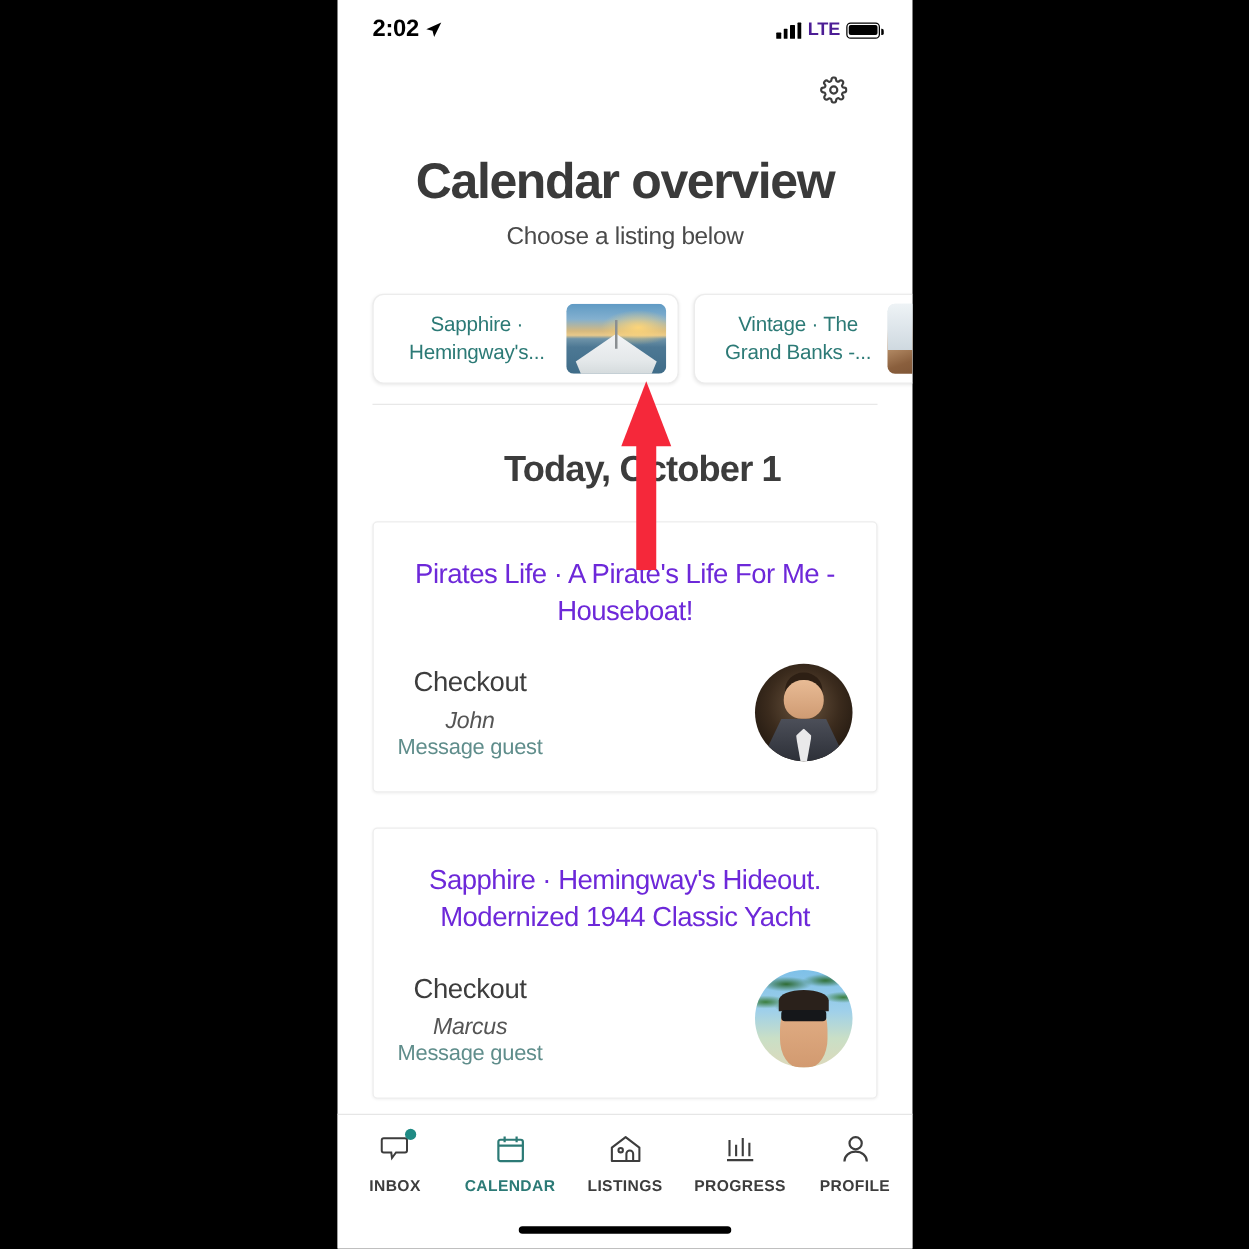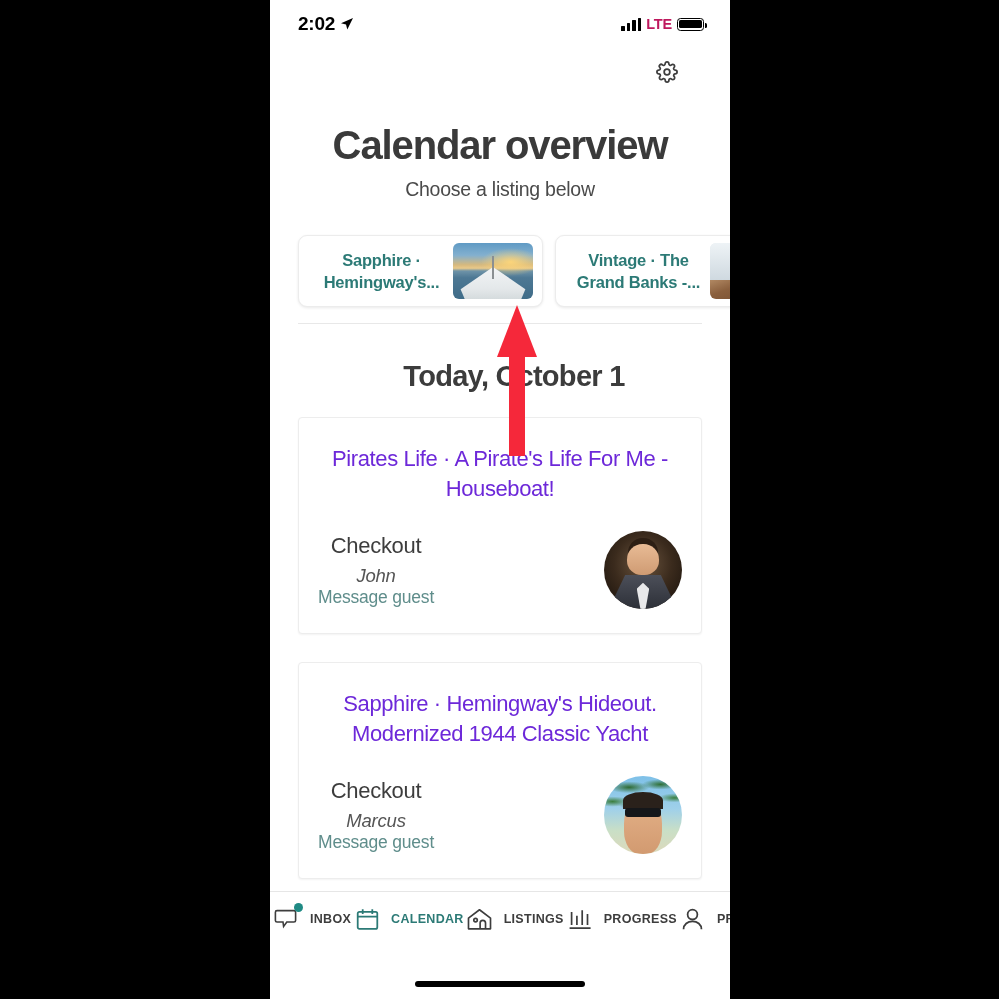--- a/index.html
+++ b/index.html
@@ -32,21 +32,21 @@
     justify-content: space-between;
     padding: 0 26px 0 28px;
   }
   .status-left {
     display: flex; align-items: center; gap: 5px;
     font-size: 19px; font-weight: bold; color: #000;
     letter-spacing: -0.2px;
   }
   .loc-arrow { display: block; }
   .status-right { display: flex; align-items: center; gap: 5px; }
-  .lte { font-size: 14.5px; font-weight: bold; color: #be185d; letter-spacing: -0.2px;}
+  .lte { font-size: 14.5px; font-weight: bold; color: #4c1d95; letter-spacing: -0.2px;}
   .bars { display: flex; align-items: flex-end; gap: 2px; height: 13px; }
   .bars i { display:block; width: 3.5px; background: #000; border-radius: 0.5px; }
   .bars i:nth-child(1){height:5px}
   .bars i:nth-child(2){height:8px}
   .bars i:nth-child(3){height:11px}
   .bars i:nth-child(4){height:13px}
   .battery {
     width: 27px; height: 13px; border: 1.6px solid #000;
     border-radius: 3.5px; position: relative; padding: 1.4px;
   }
@@ -73,21 +73,20 @@
     margin-top: 12px;
     font-size: 19.5px; color: #4a4a4a; letter-spacing: -0.25px;
   }
 
   
   .listing-scroller {
     margin-top: 28px;
     display: flex; gap: 12px;
     padding: 6px 0 10px 28px;
     overflow: hidden;
-    font-weight: bold;
   }
   .listing-chip {
     flex: 0 0 auto;
     width: 245px; height: 72px;
     background: #fff;
     border: 1px solid #ececec;
     border-radius: 9px;
     box-shadow: 0 1px 3px rgba(0,0,0,0.09);
     display: flex; align-items: center;
     padding: 8px 9px 8px 19px;
@@ -239,21 +238,21 @@
   
   .tabbar {
     position: absolute; left: 0; right: 0; bottom: 0;
     height: 108px;
     background: #fff;
     border-top: 1px solid #e6e6e6;
     display: flex; align-items: flex-start;
     padding-top: 12px;
   }
   .tab {
-    flex: 1 1 0; display: flex; flex-direction: row;
+    flex: 1 1 0; display: flex; flex-direction: column;
     align-items: center; gap: 8px; cursor: pointer;
   }
   .tab-icon { position: relative; width: 32px; height: 30px; display:flex; align-items:center; justify-content:center; }
   .tab-label {
     font-size: 12.5px; font-weight: bold; letter-spacing: 0.3px;
     color: #3d3d3d;
   }
   .tab.active .tab-label { color: #2c7a76; }
   .badge-dot {
     position: absolute; right: -1px; top: -1px;

